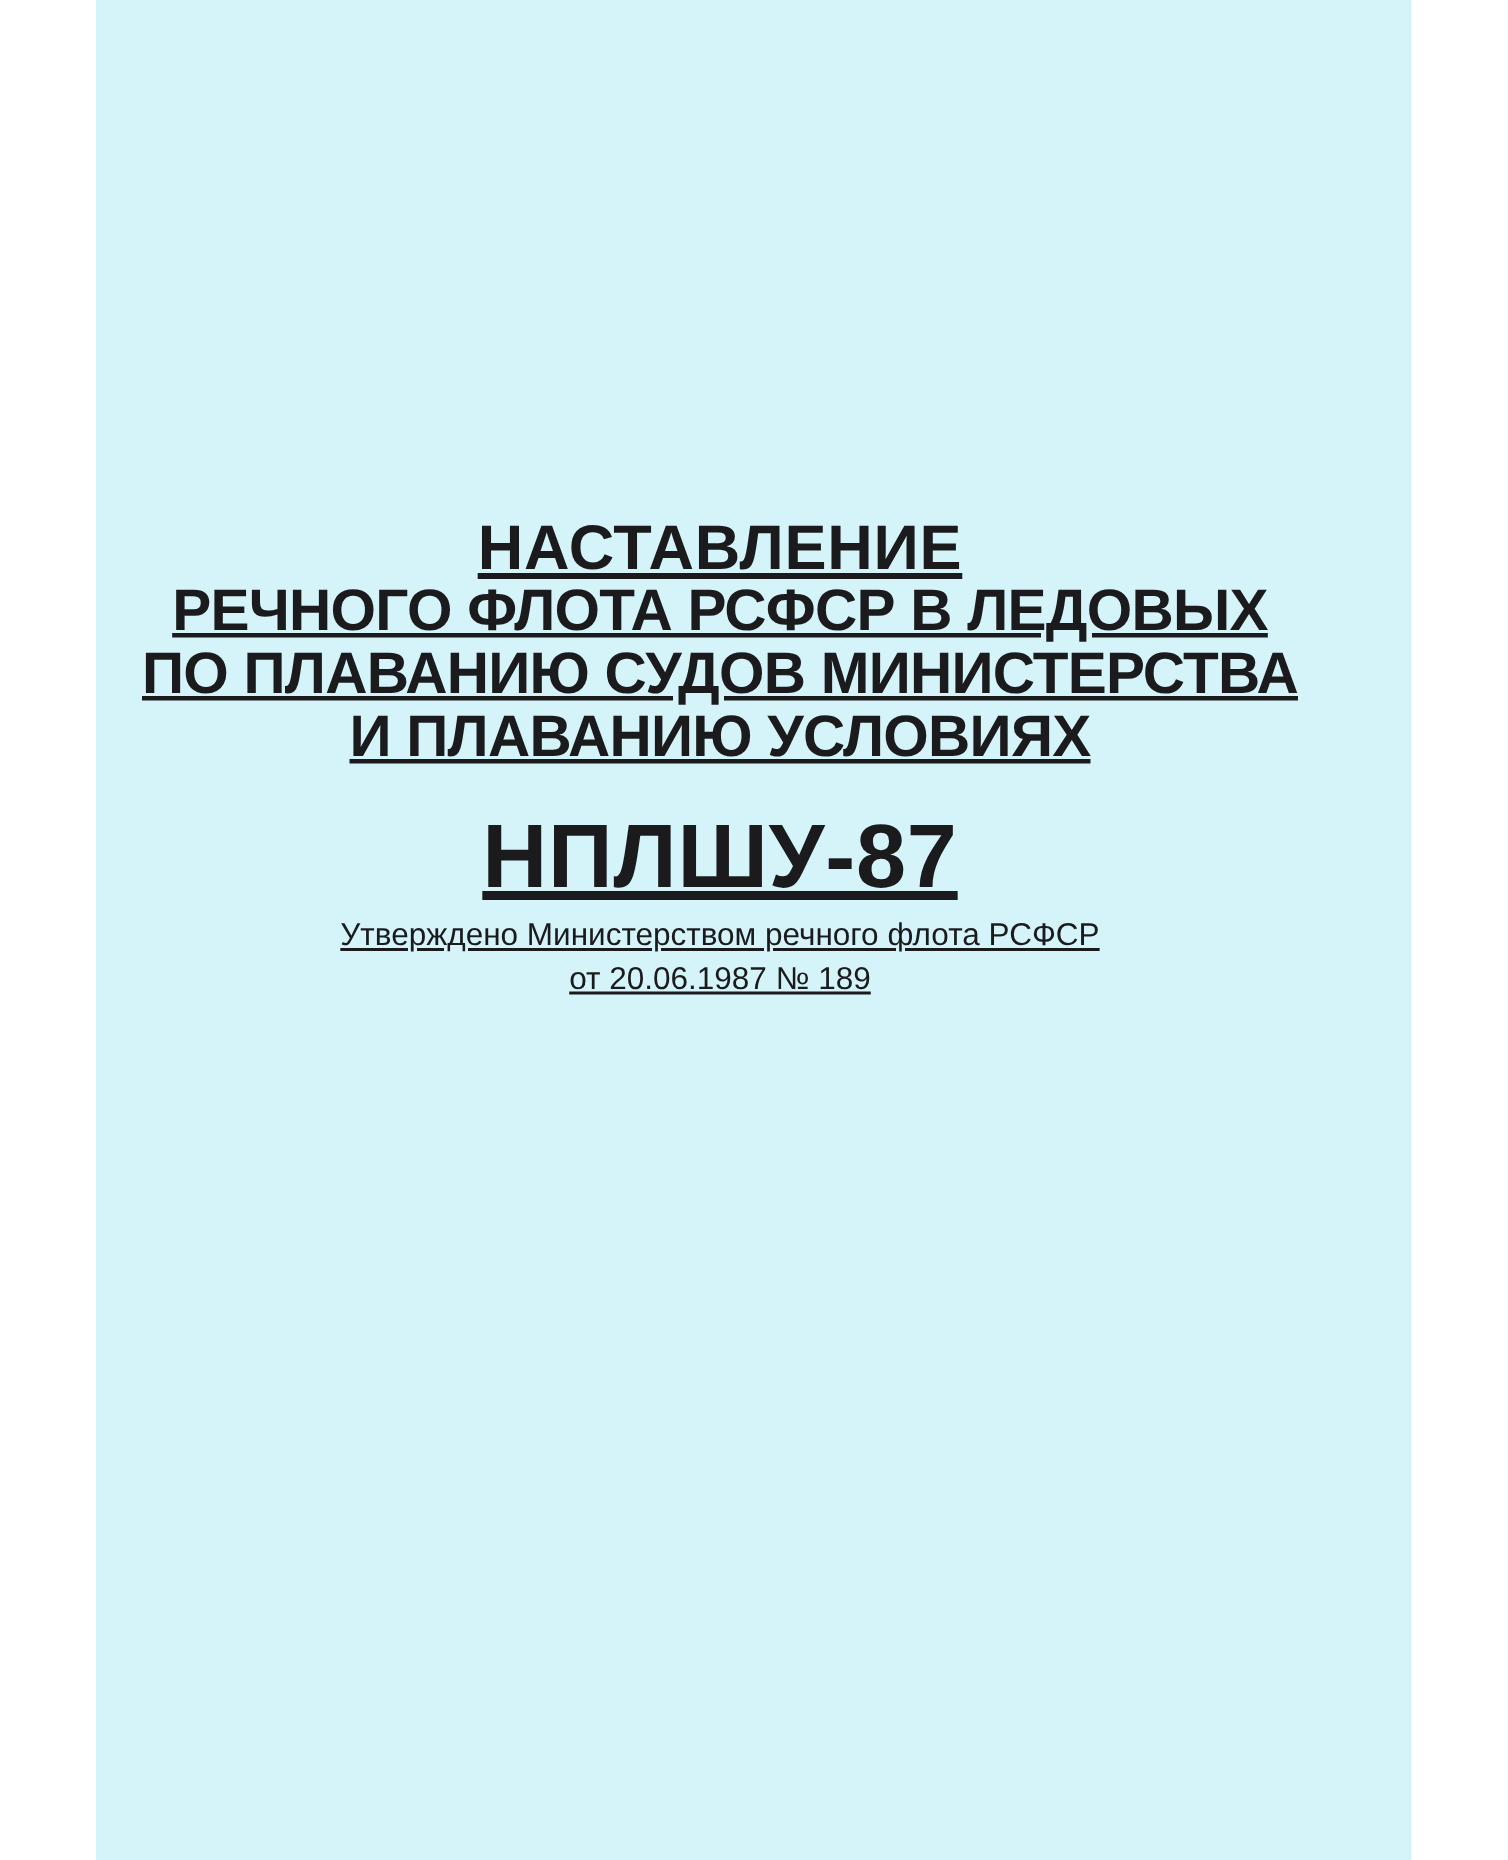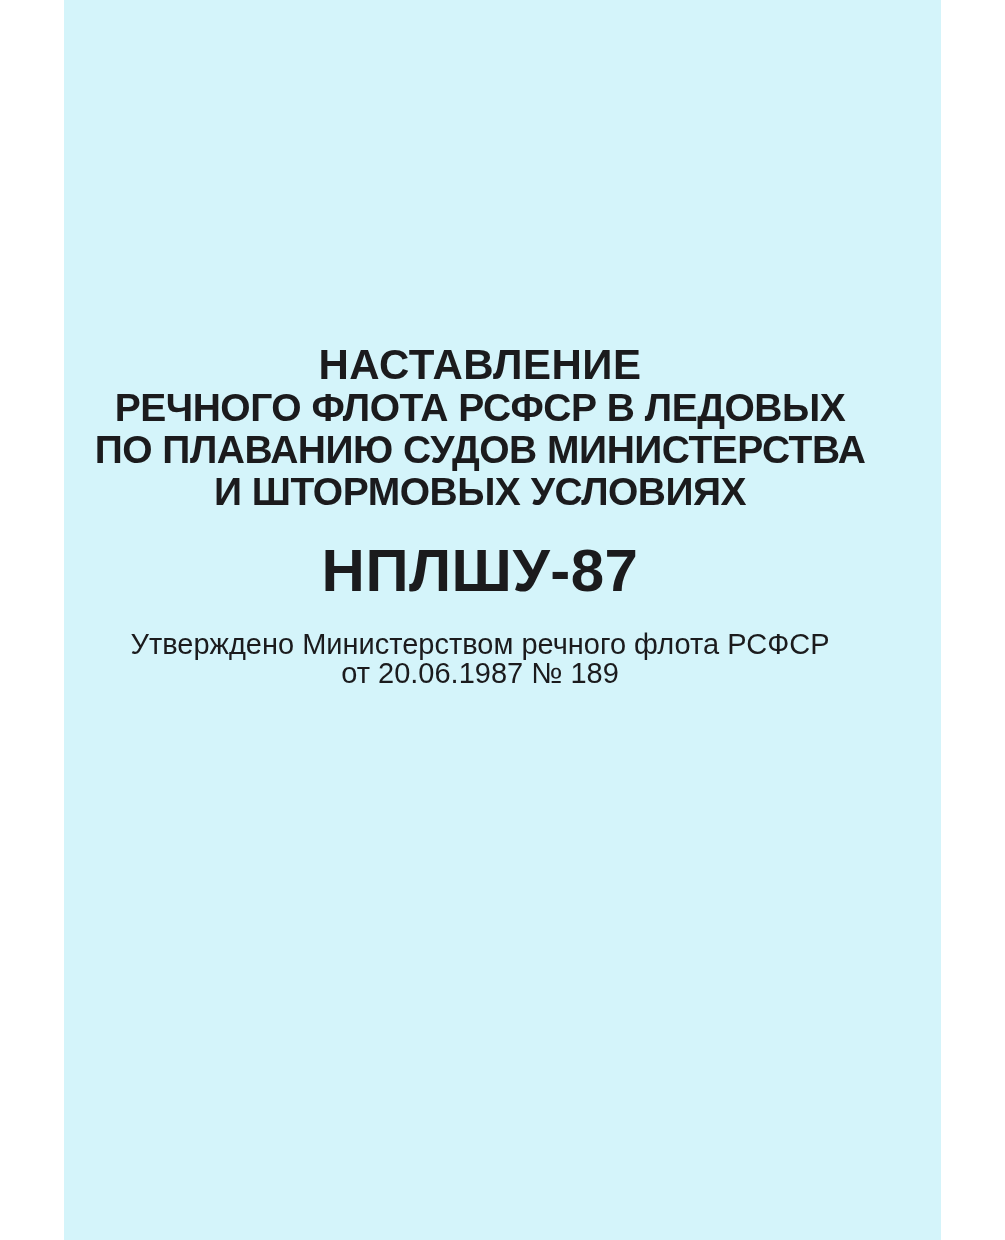--- a/index.html
+++ b/index.html
@@ -26,20 +26,21 @@
     background: #d4f4fa;
   }
 
   .cover-content {
     position: absolute;
     left: 0;
     top: 0;
     right: 45px;   
     text-align: center;
     color: #1b1b1d;
+    text-decoration: underline;
   }
 
   .doc-title {
     margin-top: 343px;
     font-size: 42px;
     line-height: 44px;
     font-weight: bold;
     letter-spacing: 0.5px;
     white-space: nowrap;
   }
@@ -58,42 +59,42 @@
   .doc-code {
     margin-top: 34px;
     font-size: 60px;
     line-height: 48px;
     font-weight: bold;
     letter-spacing: 0.5px;
     white-space: nowrap;
   }
 
   .doc-approval {
-    margin-top: 35px;
-    font-size: 29px;
+    margin-top: 14px;
+    font-size: 21px;
     line-height: 29px;
     font-weight: normal;
   }
 
   .doc-approval .approval-line {
     white-space: nowrap;
   }
 </style>
 </head>
 <body style="background: rgb(255, 255, 255);">
 
 <div class="cover-page" style="background: rgb(212, 244, 250);">
   <div class="cover-content" style="color: rgb(27, 27, 29);">
 
     <h1 class="doc-title">НАСТАВЛЕНИЕ</h1>
 
     <h2 class="doc-subtitle">
       <div class="subtitle-line">РЕЧНОГО ФЛОТА РСФСР В ЛЕДОВЫХ</div>
       <div class="subtitle-line">ПО ПЛАВАНИЮ СУДОВ МИНИСТЕРСТВА</div>
-      <div class="subtitle-line">И ШТОРМОВЫХ УСЛОВИЯХ</div>
+      <div class="subtitle-line">И ПЛАВАНИЮ УСЛОВИЯХ</div>
     </h2>
 
     <div class="doc-code">НПЛШУ-87</div>
 
     <div class="doc-approval">
       <div class="approval-line">Утверждено Министерством речного флота РСФСР</div>
       <div class="approval-line">от 20.06.1987 № 189</div>
     </div>
 
   </div>

